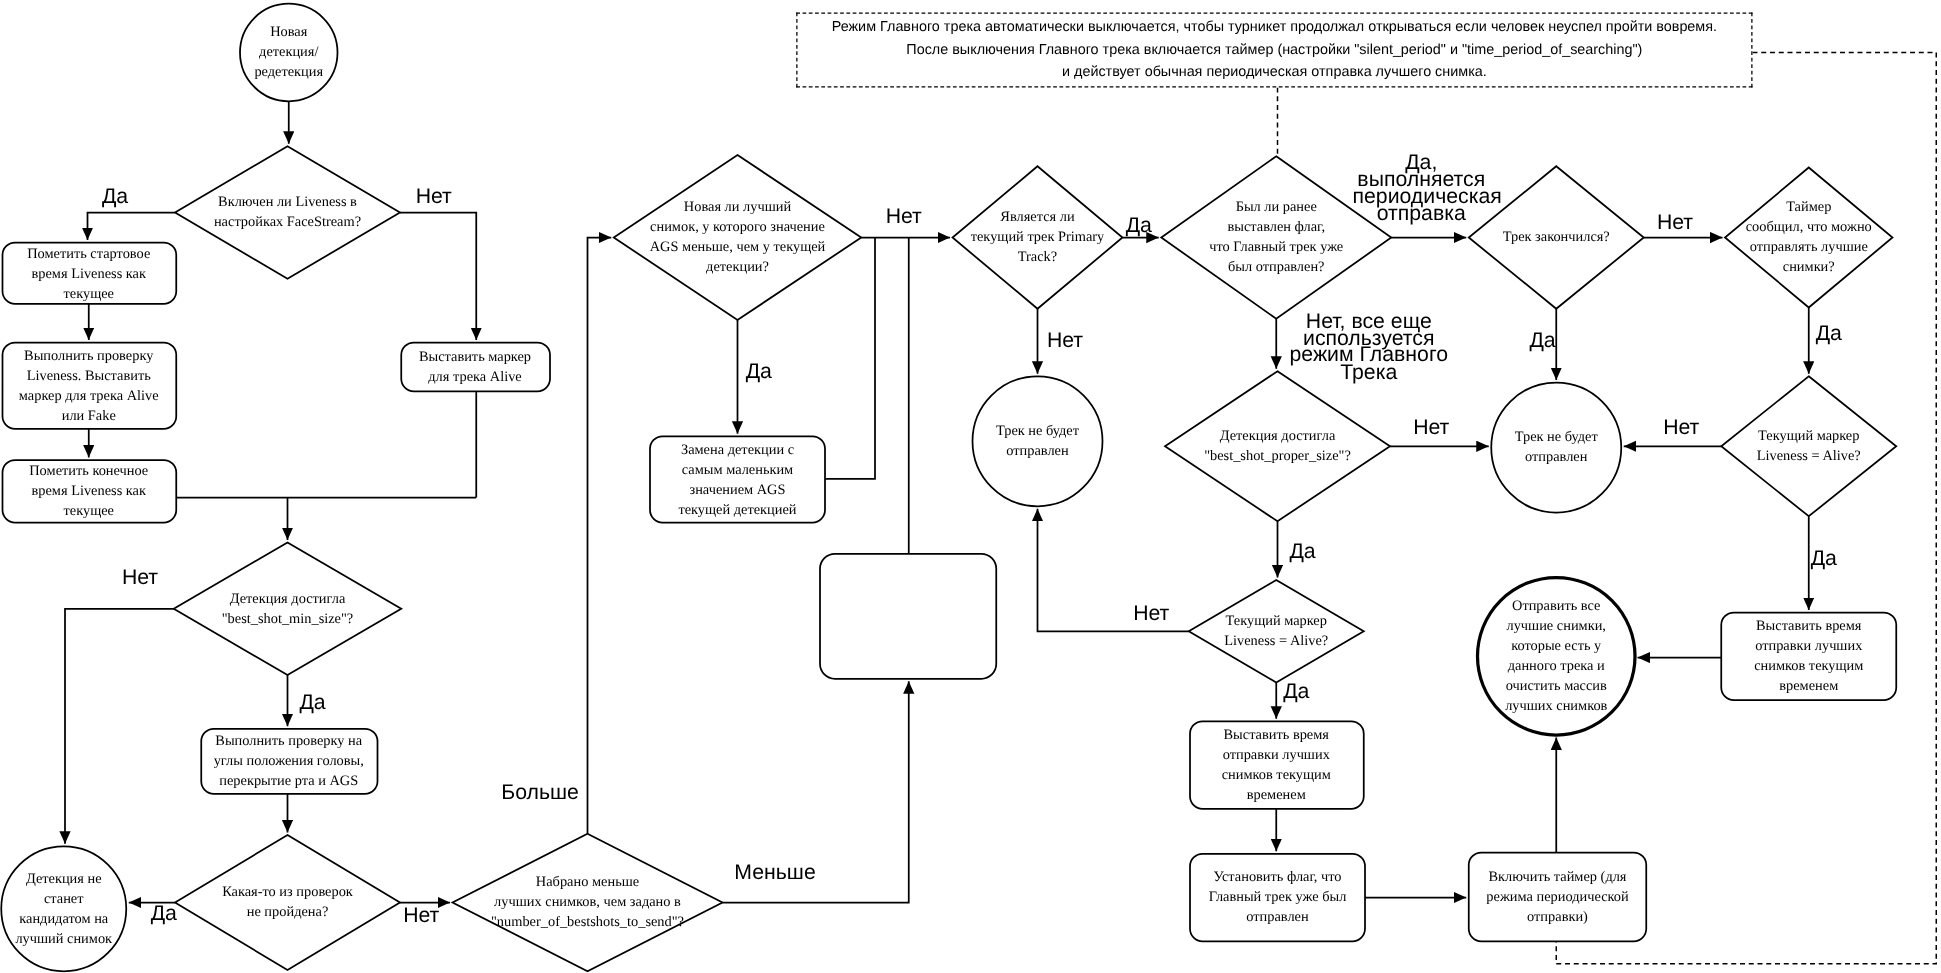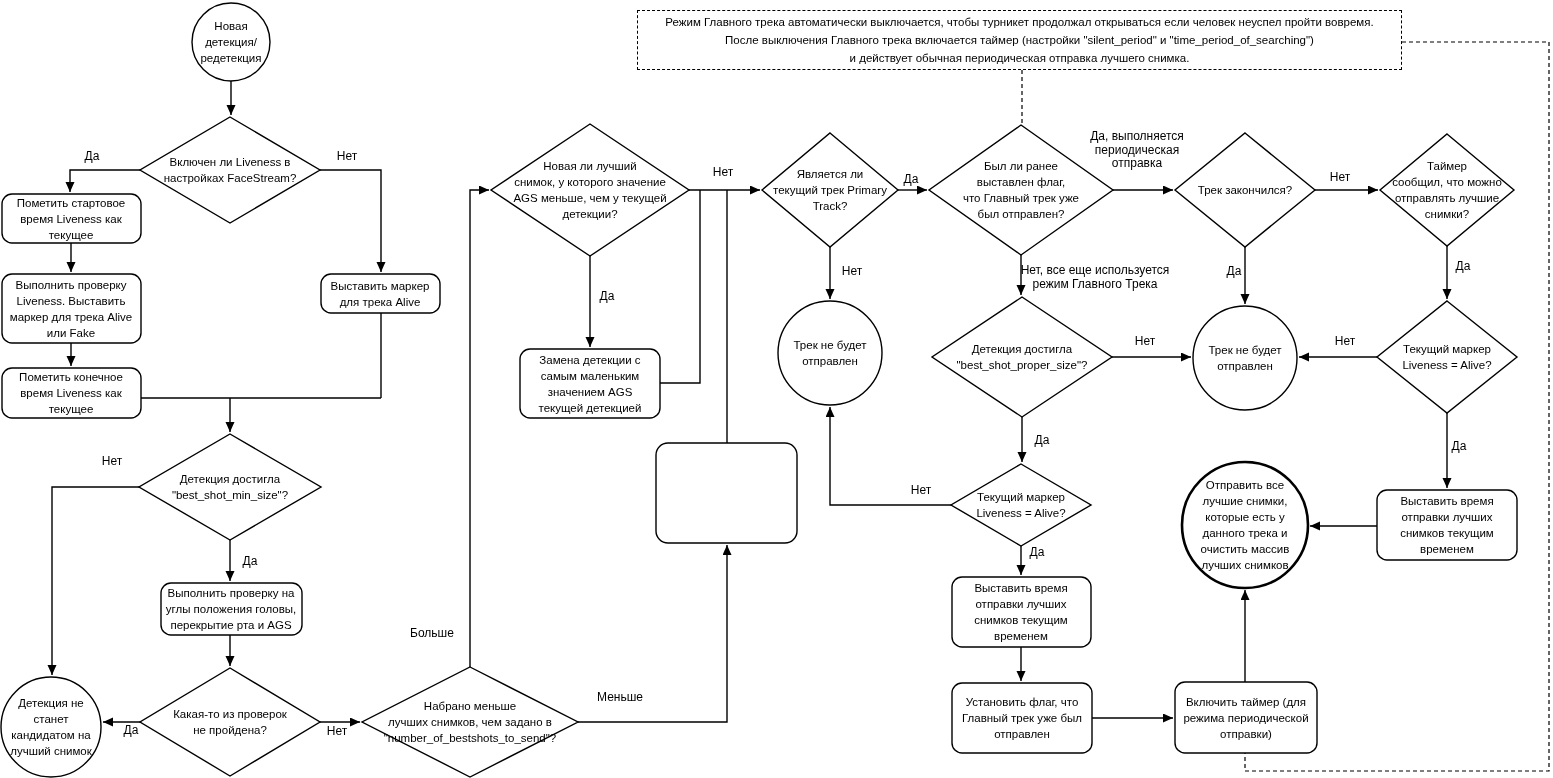--- a/index.html
+++ b/index.html
@@ -1,22 +1,22 @@
 <!DOCTYPE html>
 <html><head>
 <meta charset="utf-8">
 <style>
   html,body{margin:0;padding:0;background:#ffffff;}
   .stage{position:relative;width:1553px;height:778px;overflow:hidden;
          font-family:"Liberation Sans",sans-serif;color:#000;}
   .stage svg{position:absolute;left:0;top:0;}
   .nt{position:absolute;transform:translate(-50%,-50%);text-align:center;
-      font-size:11.5px;line-height:16px;white-space:pre-line;}
+      font-size:11.5px;line-height:16px;white-space:pre-line;font-family:Liberation Serif, serif;}
   .el{position:absolute;transform:translate(-50%,-50%);text-align:center;
-      font-size:12px;line-height:13.5px;white-space:pre-line;}
+      font-size:17px;line-height:13.5px;white-space:pre-line;}
   .note-box{position:absolute;left:637px;top:10px;width:765px;height:60px;
       border:1px dashed #000;background:#fff;box-sizing:border-box;
       display:flex;flex-direction:column;justify-content:center;
       text-align:center;font-size:11.5px;line-height:18px;}
 </style>
 </head>
 <body>
 
 <div class="stage">
 

